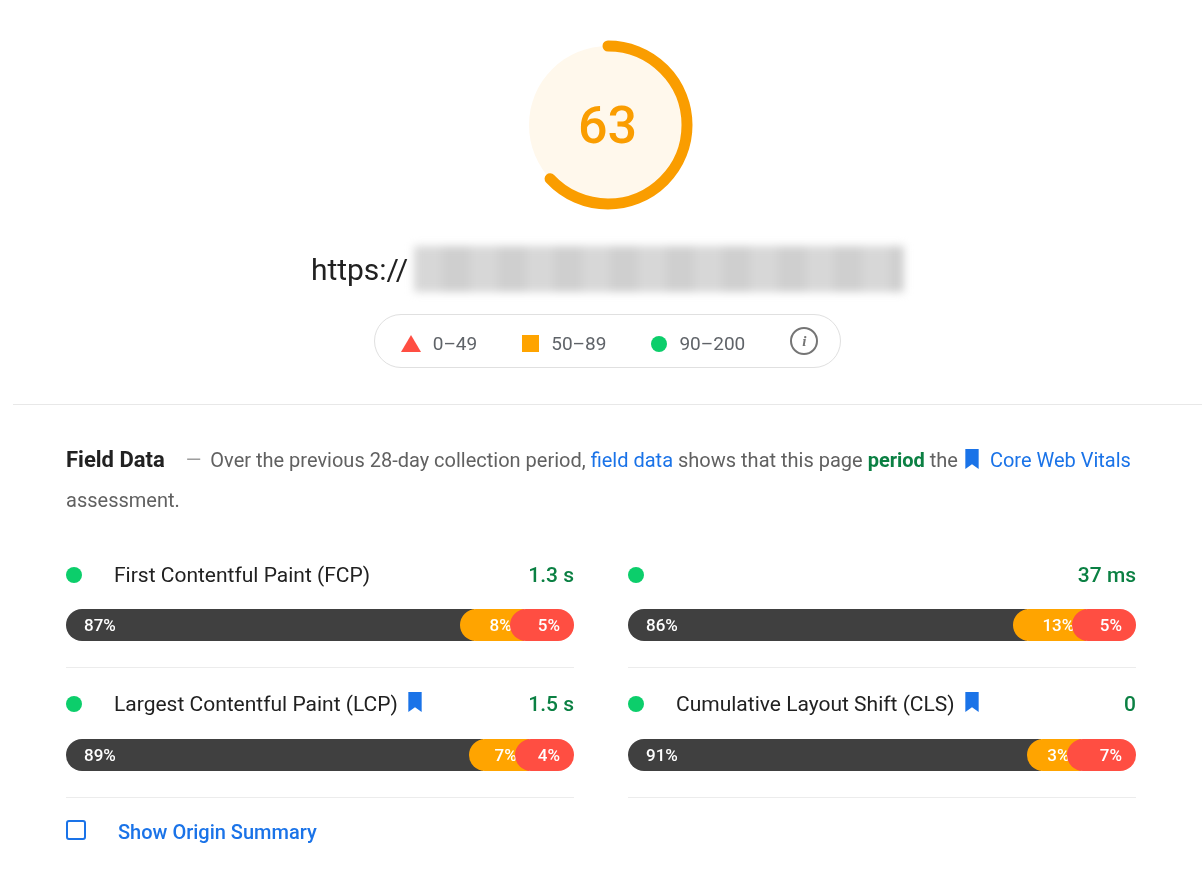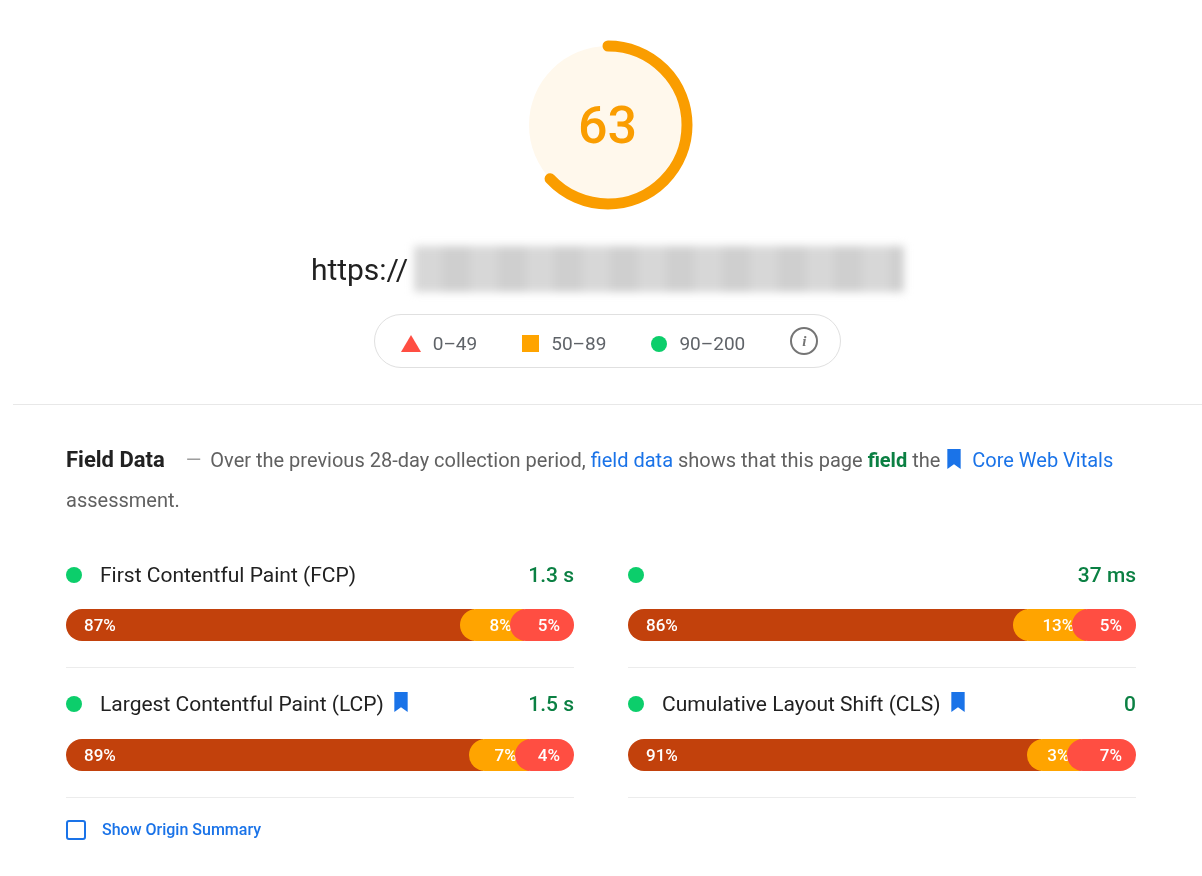--- a/index.html
+++ b/index.html
@@ -83,42 +83,42 @@
     display: grid;
     grid-template-columns: 1fr 1fr;
     column-gap: 54px;
     margin-top: 20px;
   }
   .metric {
     padding: 24px 0 26px;
     border-bottom: 1px solid #ececec;
   }
   .metric-head {
-    display: flex; align-items: center; gap: 18px;
+    display: flex; align-items: center; gap: 32px;
     font-size: 21px;
   }
   .metric-head .name { color: #212121; display: inline-flex; align-items: center; gap: 8px; }
   .metric-head .val { margin-left: auto; color: #0b8043; font-weight: 500; }
   .status-dot { width: 16px; height: 16px; border-radius: 50%; background: #0cce6b; flex: none; }
 
   .dist {
     margin-top: 22px;
     display: flex; width: 100%; height: 32px;
     border-radius: 16px; overflow: hidden;
     font-size: 17px; font-weight: 500; color: #fff;
   }
   .seg { display: flex; align-items: center; }
-  .seg.g { background: #c2410c; padding-left: 18px; }
+  .seg.g { background: #404040; padding-left: 18px; }
   .seg.o { background: #ffa400; justify-content: flex-end; padding-right: 12px; border-top-left-radius: 16px; border-bottom-left-radius: 16px; margin-left: -14px; }
   .seg.r { background: #ff4e42; justify-content: flex-end; padding-right: 14px; border-top-left-radius: 16px; border-bottom-left-radius: 16px; margin-left: -14px; }
 
   .origin-row {
-    display: flex; align-items: center; gap: 16px;
+    display: flex; gap: 32px;
     margin-top: 22px;
-    font-size: 16px; color: #1a73e8; font-weight: 500;
+    font-size: 20px; color: #1a73e8; font-weight: 500;
   }
   .cb {
     width: 20px; height: 20px; border: 2.5px solid #1a73e8; border-radius: 3px; flex: none;
   }
 
   svg.bookmark { width: 18px; height: 20px; }
   svg.bookmark path { fill: #1a73e8; }
 </style>
 </head>
 <body>
@@ -154,21 +154,21 @@
   </div>
 </div>
 
 <div class="content">
   <p class="field-para">
     <span class="fd-title">Field Data</span>
     <span class="dash">—</span>
     <span>Over the previous 28-day collection period, </span>
     <a class="link-blue">field data</a>
     <span> shows that this page </span>
-    <span class="passes">field</span>
+    <span class="passes">period</span>
     <span> the </span>
     <span class="bm">
       <svg class="bookmark" viewBox="0 0 14 18">
           <path d="M1 0h12v18l-6-4.2L1 18z"></path>
         </svg>
     </span><a class="link-blue">Core Web Vitals</a>
     <span> assessment.</span>
   </p>
 
   <div class="metrics" id="metrics">

